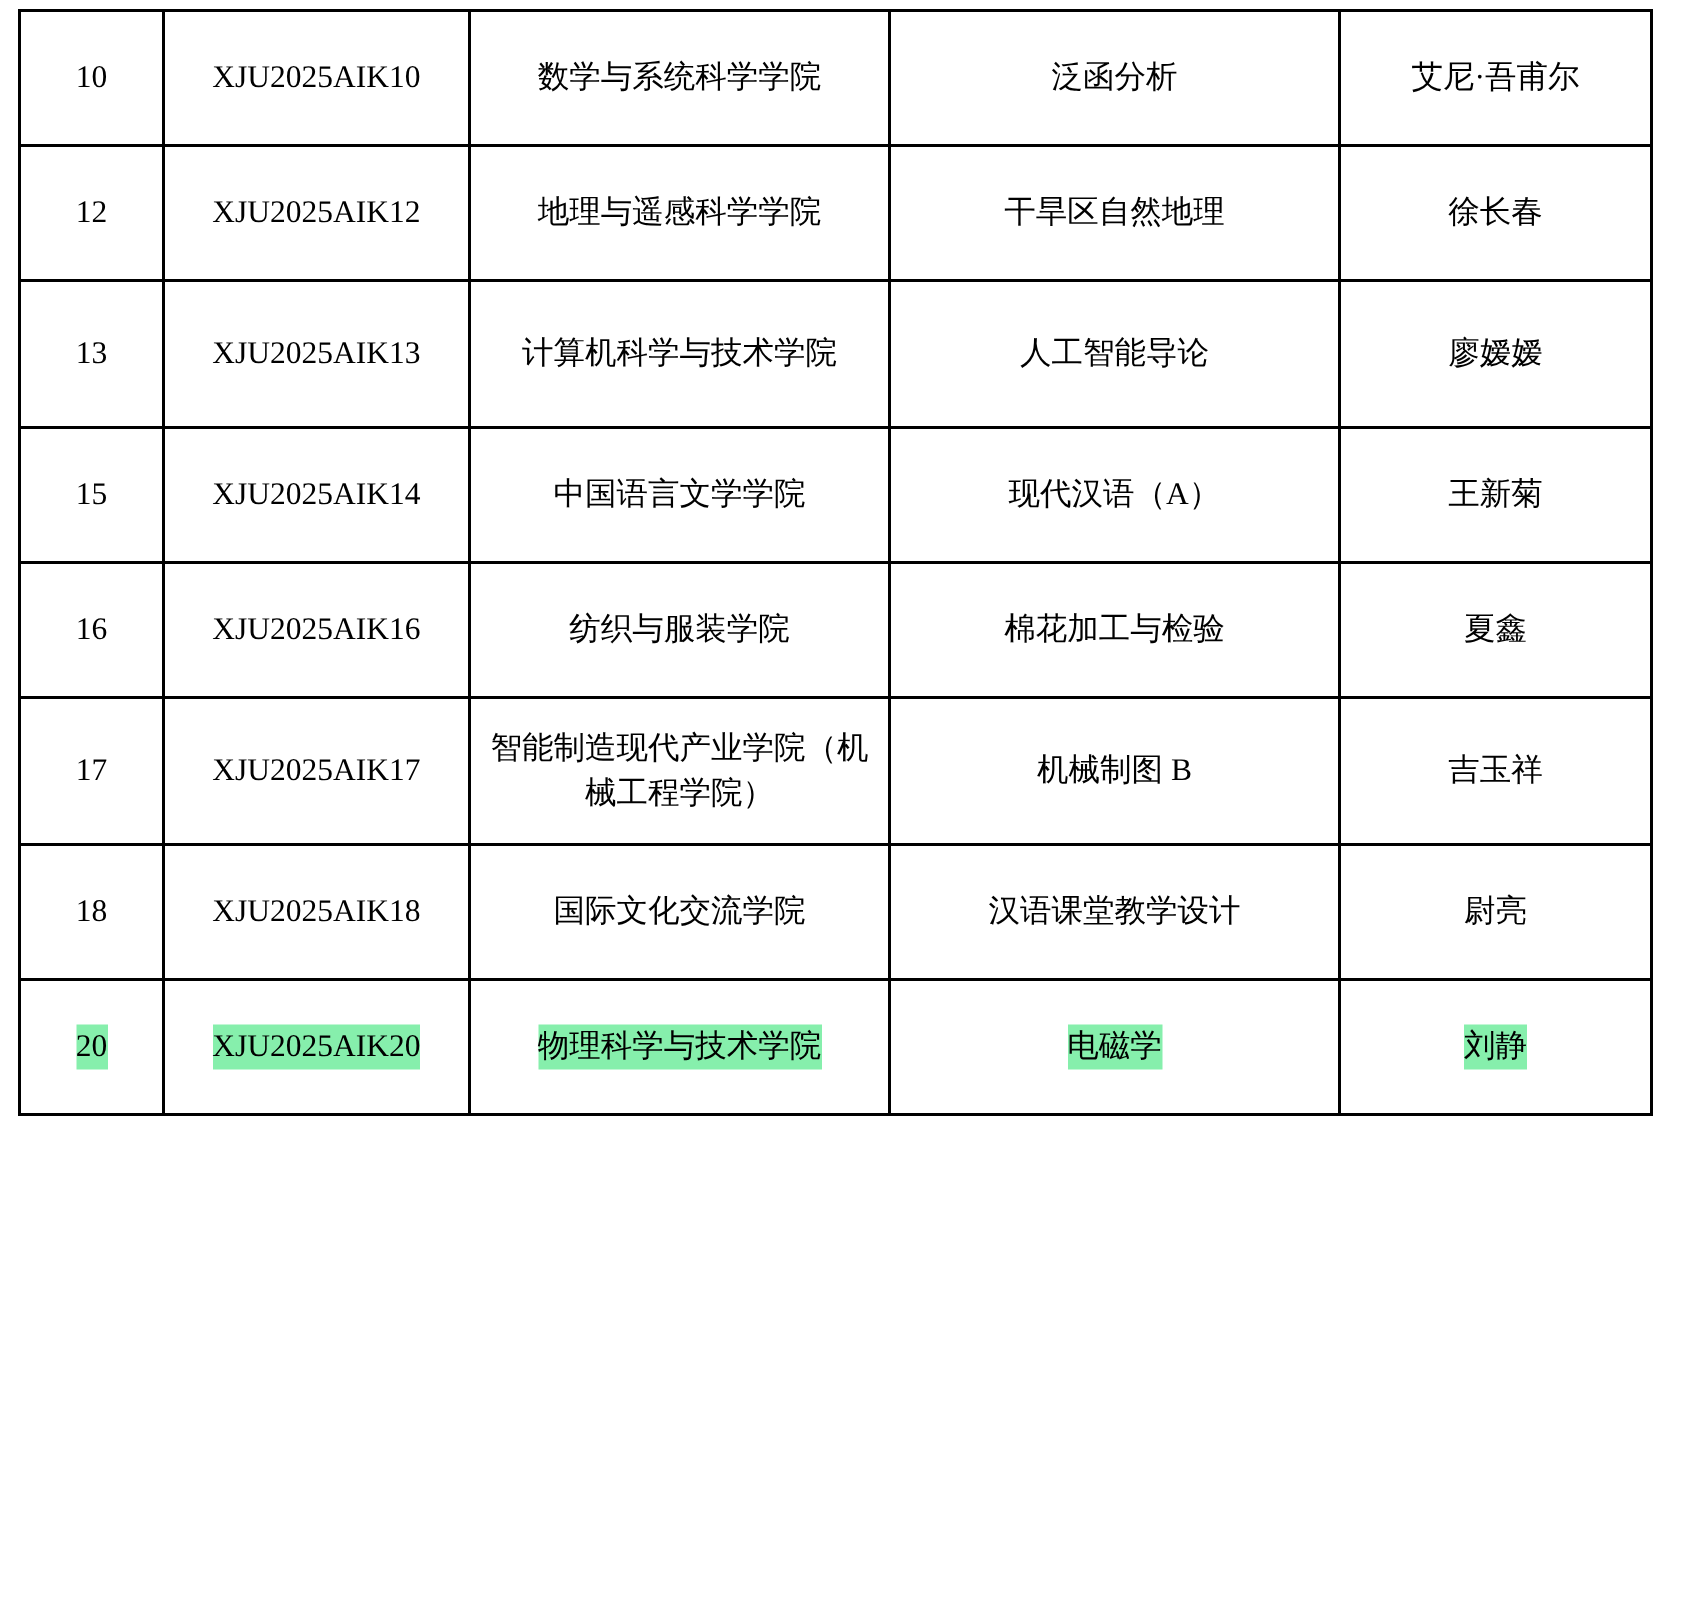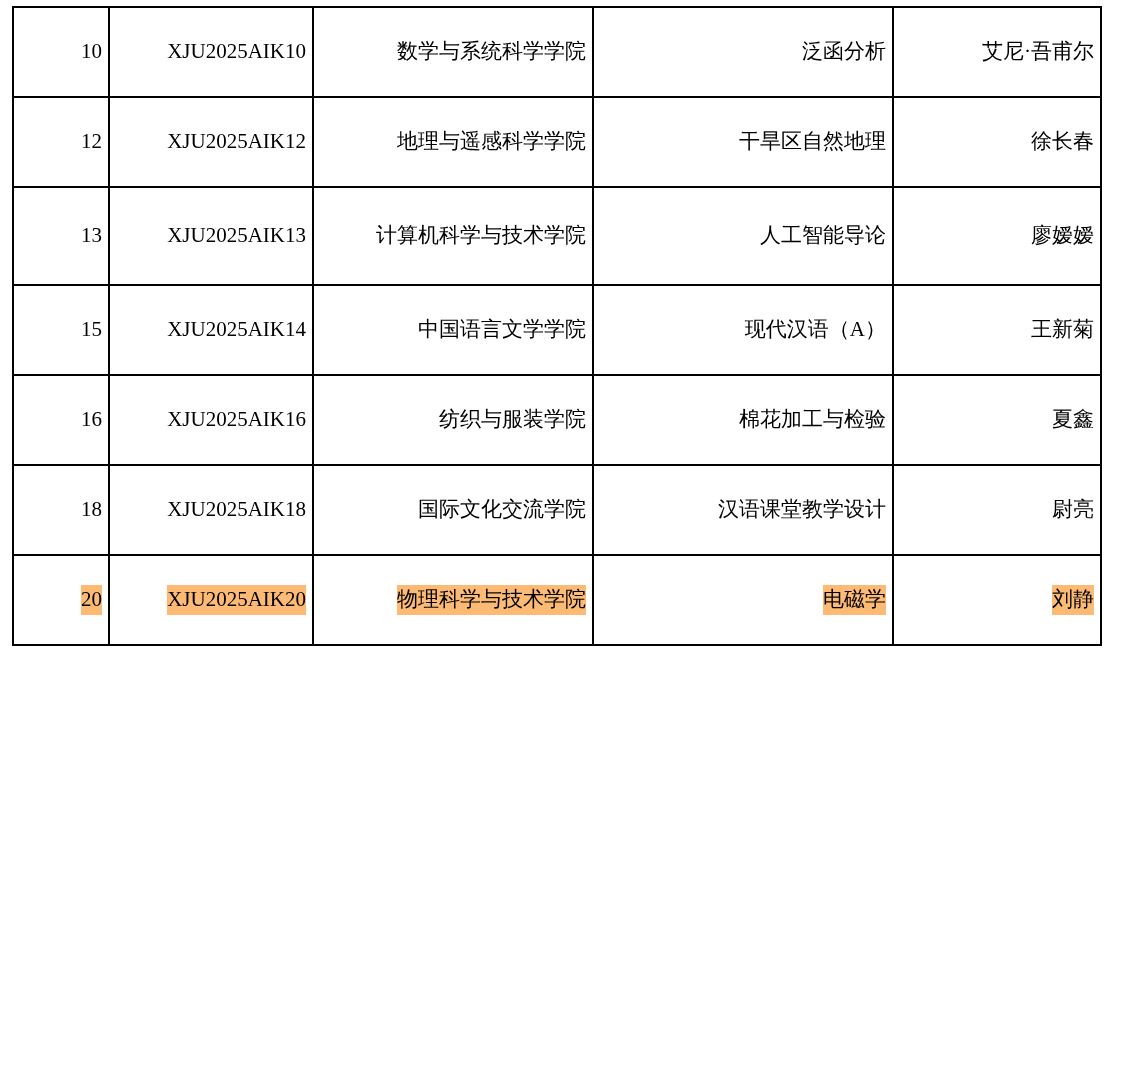--- a/index.html
+++ b/index.html
@@ -23,37 +23,37 @@
   table.course-table {
     border-collapse: collapse;
     table-layout: fixed;
     width: 1088px;
     margin-left: 12px;
     margin-top: 6px;
   }
   table.course-table td {
     border: 2px solid #000000;
     padding: 4px 6px;
-    text-align: right;
+    text-align: center;
     vertical-align: middle;
     font-size: 21px;
     line-height: 1.42;
     font-family: "Liberation Serif", serif;
   }
   col.c-no    { width: 96px; }
   col.c-code  { width: 204px; }
   col.c-dept  { width: 280px; }
   col.c-course{ width: 300px; }
   col.c-teach { width: 208px; }
 
   .cell-inner {
     display: inline-block;
   }
   .hl .cell-inner {
-    background: #fdba74;
+    background: #86efac;
     font-family: Liberation Serif, serif;
   }
   .row-h1 td { height: 80px; }
   .row-h2 td { height: 88px; }
 </style>
 </head>
 <body>
 
 <div class="page">
   <table class="course-table">
@@ -101,20 +101,27 @@
 
 
       <tr class="row-h1">
         <td><span class="cell-inner">16</span></td>
         <td><span class="cell-inner">XJU2025AIK16</span></td>
         <td><span class="cell-inner">纺织与服装学院</span></td>
         <td><span class="cell-inner">棉花加工与检验</span></td>
         <td><span class="cell-inner">夏鑫</span></td>
       </tr>
 
+      <tr class="row-h2">
+        <td><span class="cell-inner">17</span></td>
+        <td><span class="cell-inner">XJU2025AIK17</span></td>
+        <td><span class="cell-inner">智能制造现代产业学院（机械工程学院）</span></td>
+        <td><span class="cell-inner">机械制图 B</span></td>
+        <td><span class="cell-inner">吉玉祥</span></td>
+      </tr>
 
       <tr class="row-h1">
         <td><span class="cell-inner">18</span></td>
         <td><span class="cell-inner">XJU2025AIK18</span></td>
         <td><span class="cell-inner">国际文化交流学院</span></td>
         <td><span class="cell-inner">汉语课堂教学设计</span></td>
         <td><span class="cell-inner">尉亮</span></td>
       </tr>
 
 

